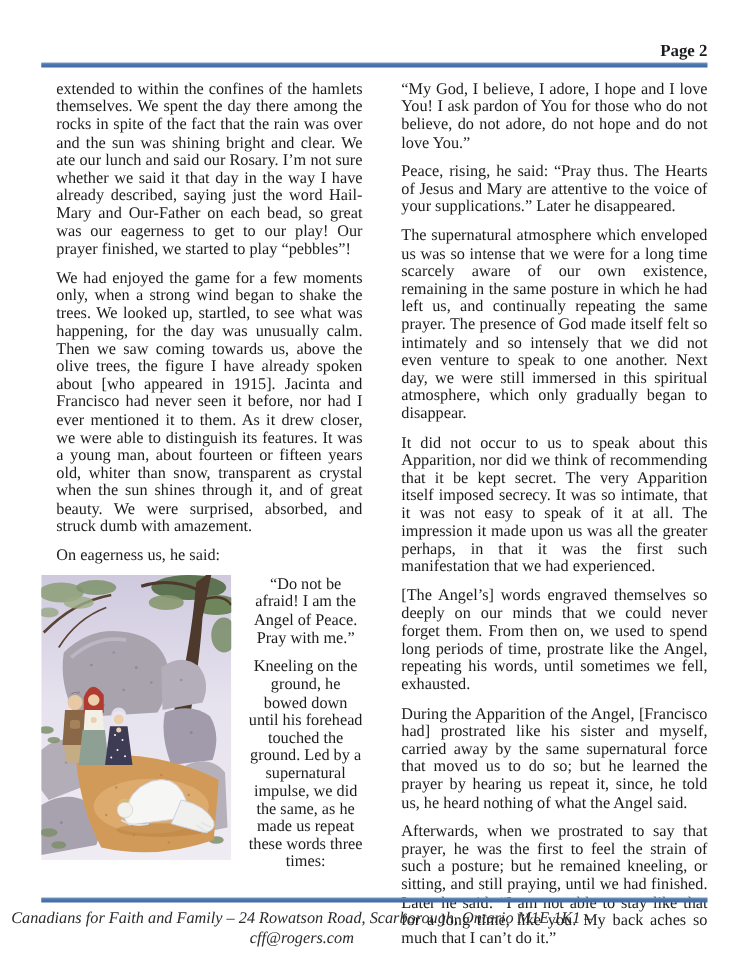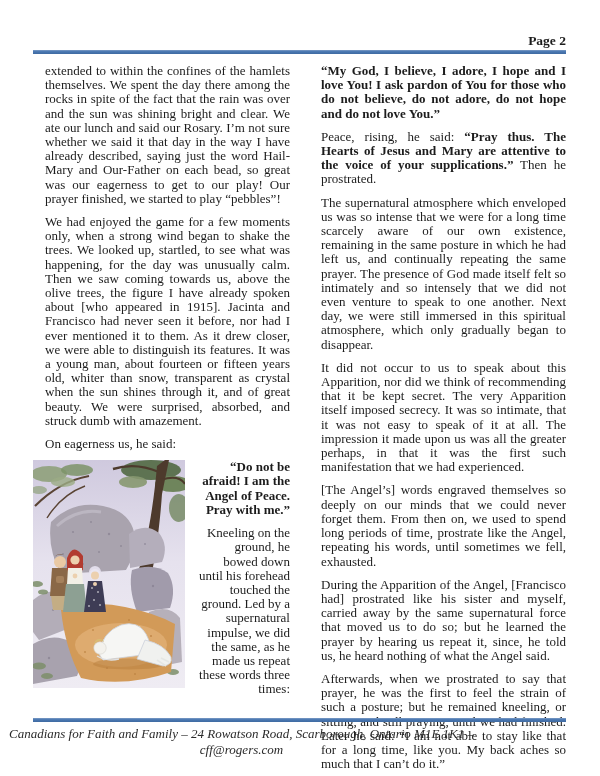--- a/index.html
+++ b/index.html
@@ -22,27 +22,27 @@
   }
 
   
   .columns {
     position:absolute; top:64px; left:33px; width:533px;
     display:flex; gap:19px;
   }
   .col { width:257px; font-size:13px; line-height:14.2px; text-align:justify; }
   .col p { margin:0 0 9px 12px; }
   .col p:last-child { margin-bottom:0; }
-  b { font-weight:bold; }
+  b { font-weight:normal; }
 
   
   .media-block { display:flex; gap:14px; margin-top:2px; }
   .illustration-frame { width:152px; height:228px; flex:none; }
   .illustration-frame svg { display:block; width:152px; height:228px; }
-  .side-text { width:91px; text-align:right; }
+  .side-text { width:91px; text-align:center; }
   .side-text p { margin:0 0 9px 0; }
 
   
   .footer-rule {
     position:absolute; top:718px; left:33px; width:533px; height:4px;
     background:linear-gradient(#7d9cc5, #4a78b2 40%, #3f6aa1);
   }
   .footer-text {
     position:absolute; top:726px; left:0; width:483px;
     text-align:center; font-style:italic; font-size:13px; color:#2a2a2a;
@@ -176,21 +176,21 @@
         </div>
         <div class="side-text">
           <p><b>“Do not be afraid! I am the Angel of Peace. Pray with me.”</b></p>
           <p>Kneeling on the ground, he bowed down until his forehead touched the ground. Led by a supernatural impulse, we did the same, as he made us repeat these words three times:</p>
         </div>
       </div>
     </div>
 
     <div class="col">
       <p><b>“My God, I believe, I adore, I hope and I love You! I ask pardon of You for those who do not believe, do not adore, do not hope and do not love You.”</b></p>
-      <p><span>Peace, rising, he said: </span><b>“Pray thus. The Hearts of Jesus and Mary are attentive to the voice of your supplications.”</b><span> Then he prostrated.</span></p>
+      <p><span>Peace, rising, he said: </span><b>“Pray thus. The Hearts of Jesus and Mary are attentive to the voice of your supplications.”</b><span> Later he disappeared.</span></p>
       <p>The supernatural atmosphere which enveloped us was so intense that we were for a long time scarcely aware of our own existence, remaining in the same posture in which he had left us, and continually repeating the same prayer. The presence of God made itself felt so intimately and so intensely that we did not even venture to speak to one another. Next day, we were still immersed in this spiritual atmosphere, which only gradually began to disappear.</p>
       <p>It did not occur to us to speak about this Apparition, nor did we think of recommending that it be kept secret. The very Apparition itself imposed secrecy. It was so intimate, that it was not easy to speak of it at all. The impression it made upon us was all the greater perhaps, in that it was the first such manifestation that we had experienced.</p>
       <p>[The Angel’s] words engraved themselves so deeply on our minds that we could never forget them. From then on, we used to spend long periods of time, prostrate like the Angel, repeating his words, until sometimes we fell, exhausted.</p>
       <p>During the Apparition of the Angel, [Francisco had] prostrated like his sister and myself, carried away by the same supernatural force that moved us to do so; but he learned the prayer by hearing us repeat it, since, he told us, he heard nothing of what the Angel said.</p>
       <p>Afterwards, when we prostrated to say that prayer, he was the first to feel the strain of such a posture; but he remained kneeling, or sitting, and still praying, until we had finished. Later he said: “I am not able to stay like that for a long time, like you. My back aches so much that I can’t do it.”</p>
     </div>
 
   </div>
 
   <div class="footer-rule"></div>

